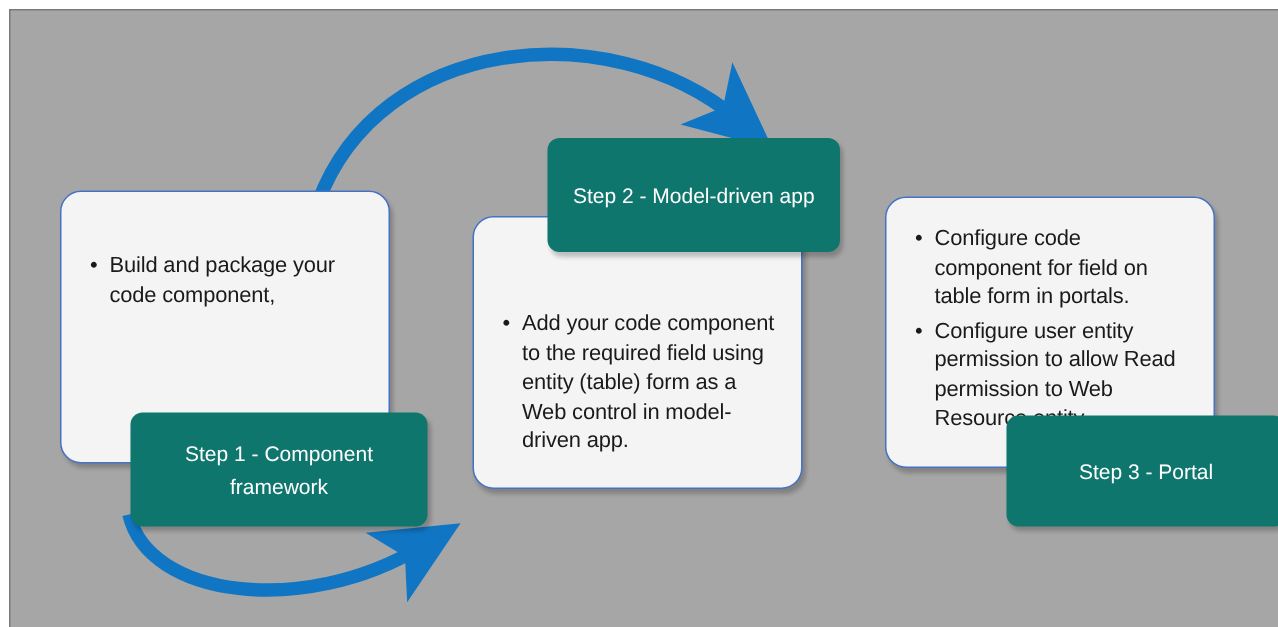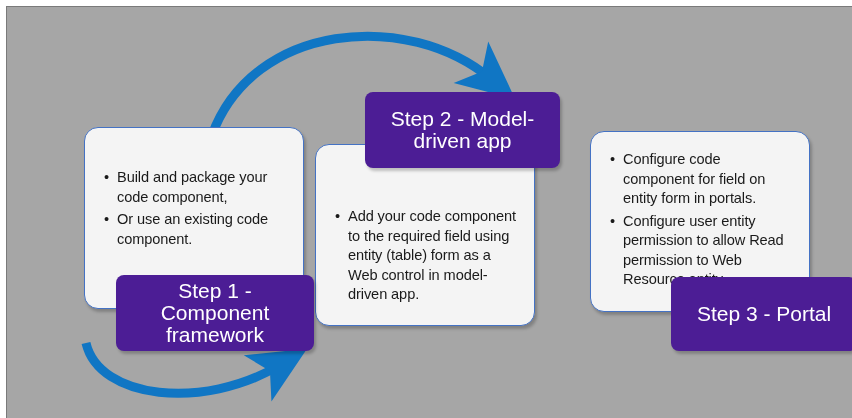--- a/index.html
+++ b/index.html
@@ -51,45 +51,45 @@
     letter-spacing:-0.1px;
   }
   .card li:before{
     content:"\2022";
     position:absolute;
     left:-11px;top:0;
     font-size:14.6px;
     line-height:19.5px;
     color:#1a1a1a;
   }
-  #card1{left:33px;top:120px;width:220px;height:182px;margin-left:44px;}
+  #card1{left:33px;top:120px;width:220px;height:182px;}
   #card1 .inner{padding-top:26px;}
   #card2{left:308px;top:137px;width:220px;height:182px;}
   #card2 .inner{padding-top:48px;}
   #card3{left:583px;top:124px;width:220px;height:181px;}
   #card3 .inner{padding-top:4px;}
 
   
   .steplabel{
     position:absolute;
     box-sizing:border-box;
-    background:#4c1d95;
+    background:#0f766e;
     border-radius:8px;
     color:#ffffff;
-    font-size:21px;
+    font-size:14px;
     line-height:22px;
     font-weight:400;
     display:flex;
     align-items:center;
     justify-content:center;
     text-align:center;
     padding:4px 10px;
     box-shadow:2px 3px 3px rgba(0,0,0,.22);
   }
-  #step1{left:80px;top:268px;width:198px;height:76px;margin-left:29px;}
+  #step1{left:80px;top:268px;width:198px;height:76px;}
   #step2{left:358px;top:85px;width:195px;height:76px;}
   #step3{left:664px;top:270px;width:186px;height:74px;}
 
   
   .arrowsvg{position:absolute;left:0;top:0;width:846px;height:412px;pointer-events:none;}
 </style>
 </head>
 <body>
 
 <div id="stage">
@@ -104,37 +104,36 @@
 
       <path d="M 79 336 C 92 392, 196 404, 273 358" fill="none" stroke="#1076c4" stroke-width="9" stroke-linecap="butt" marker-end="url(#ah)"></path>
 
       <path d="M 205 128 C 246 16, 400 2, 484 72" fill="none" stroke="#1076c4" stroke-width="9" stroke-linecap="butt" marker-end="url(#ah)"></path>
     </svg>
 
     <div class="card" id="card1">
       <div class="inner">
         <ul>
           <li>Build and package your code component,</li>
-          <li>Or use an existing code component.</li>
         </ul>
       </div>
     </div>
 
     <div class="card" id="card2">
       <div class="inner">
         <ul>
           <li>Add your code component to the required field using entity (table) form as a Web control in model-driven app.</li>
         </ul>
       </div>
     </div>
 
     <div class="card" id="card3">
       <div class="inner">
         <ul>
-          <li>Configure code component for field on entity form in portals.</li>
+          <li>Configure code component for field on table form in portals.</li>
           <li>Configure user entity permission to allow Read permission to Web Resource entity.</li>
         </ul>
       </div>
     </div>
 
     <div class="steplabel" id="step1">Step 1 - Component framework</div>
 
     <div class="steplabel" id="step2">Step 2 - Model-driven app</div>
 
     <div class="steplabel" id="step3">Step 3 - Portal</div>

